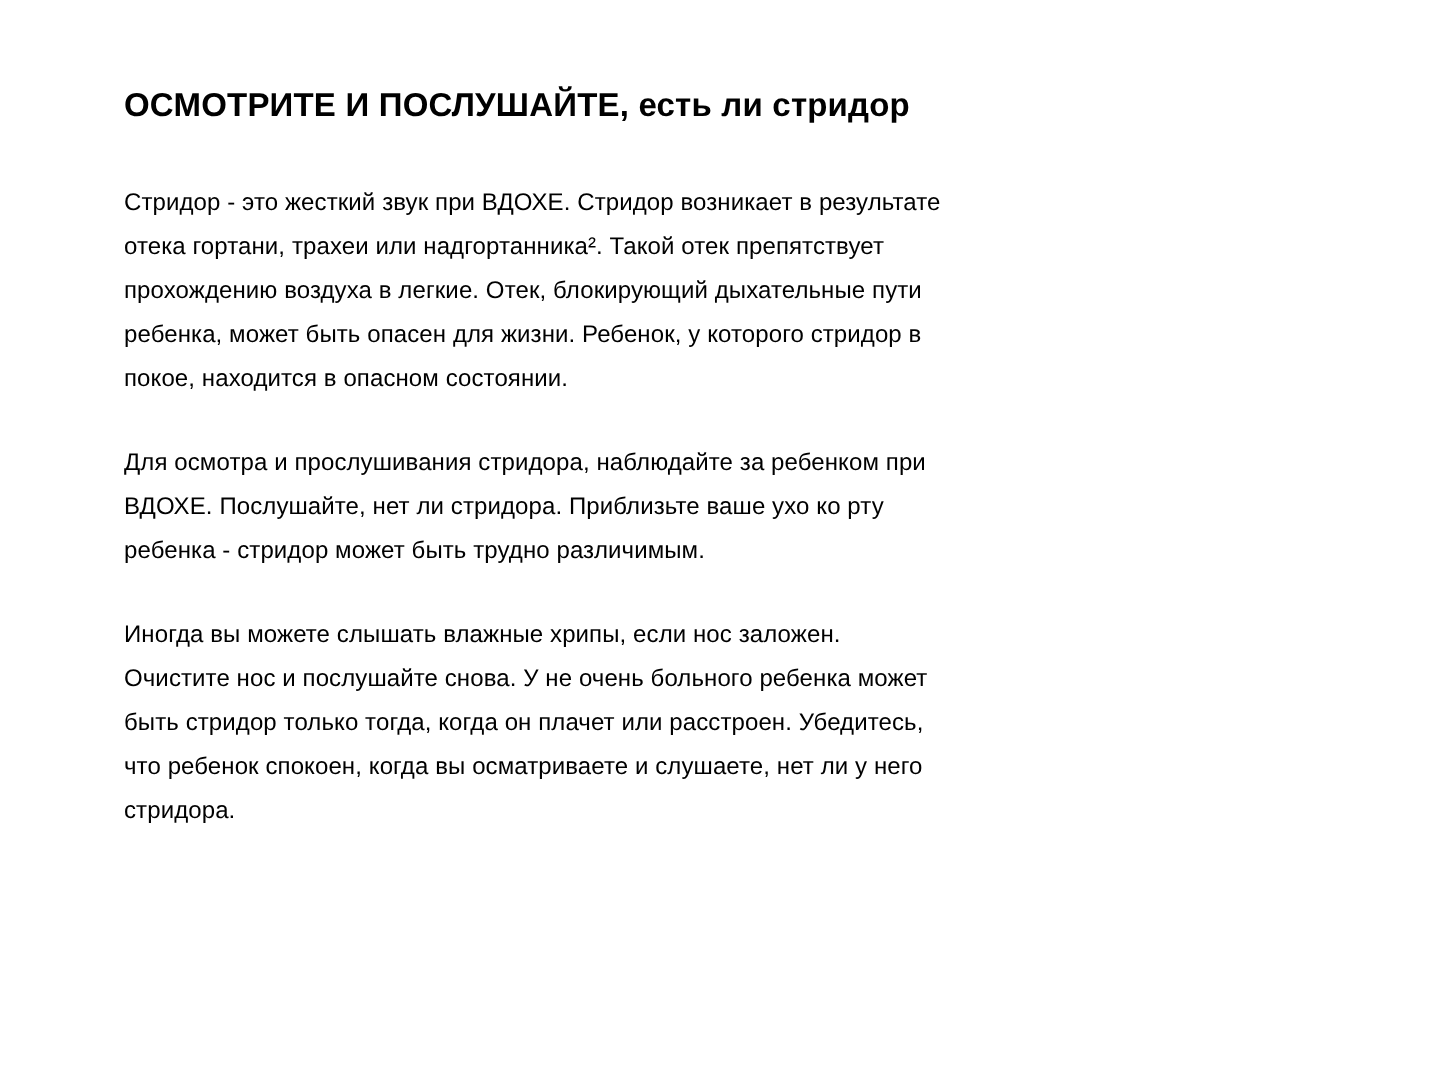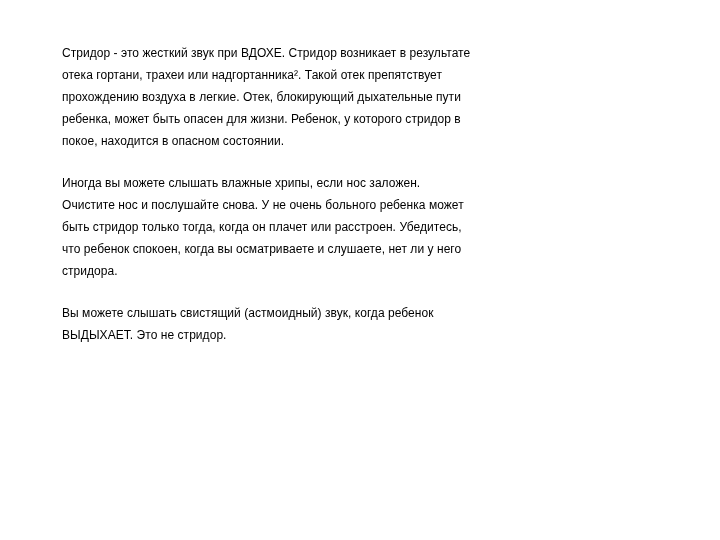--- a/index.html
+++ b/index.html
@@ -35,25 +35,27 @@
     line-height: 22px;
     margin: 0 0 20px 0;
     white-space: pre-line;
     letter-spacing: 0.05px;
   }
 </style>
 </head>
 <body>
 
 <div class="slide">
+  <h1 class="slide-heading">ОСМОТРИТЕ И ПОСЛУШАЙТЕ, есть ли стридор</h1>
   <p class="slide-paragraph">Стридор - это жесткий звук при ВДОХЕ. Стридор возникает в результате
 отека гортани, трахеи или надгортанника². Такой отек препятствует
 прохождению воздуха в легкие. Отек, блокирующий дыхательные пути
 ребенка, может быть опасен для жизни. Ребенок, у которого стридор в
 покое, находится в опасном состоянии.</p>
+  <p class="slide-paragraph">Для осмотра и прослушивания стридора, наблюдайте за ребенком при
+ВДОХЕ. Послушайте, нет ли стридора. Приблизьте ваше ухо ко рту
+ребенка - стридор может быть трудно различимым.</p>
   <p class="slide-paragraph">Иногда вы можете слышать влажные хрипы, если нос заложен.
 Очистите нос и послушайте снова. У не очень больного ребенка может
 быть стридор только тогда, когда он плачет или расстроен. Убедитесь,
 что ребенок спокоен, когда вы осматриваете и слушаете, нет ли у него
 стридора.</p>
-  <p class="slide-paragraph">Вы можете слышать свистящий (астмоидный) звук, когда ребенок
-ВЫДЫХАЕТ. Это не стридор.</p>
 </div>
 
 </body></html>

